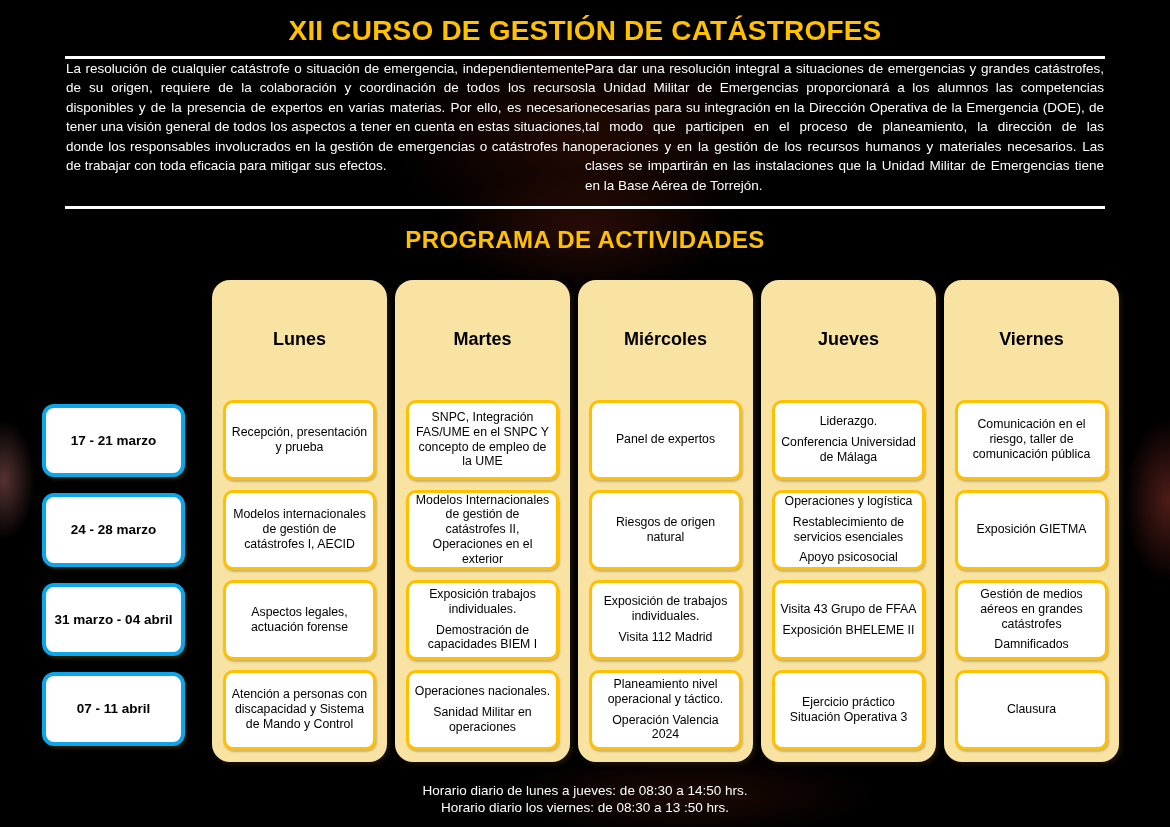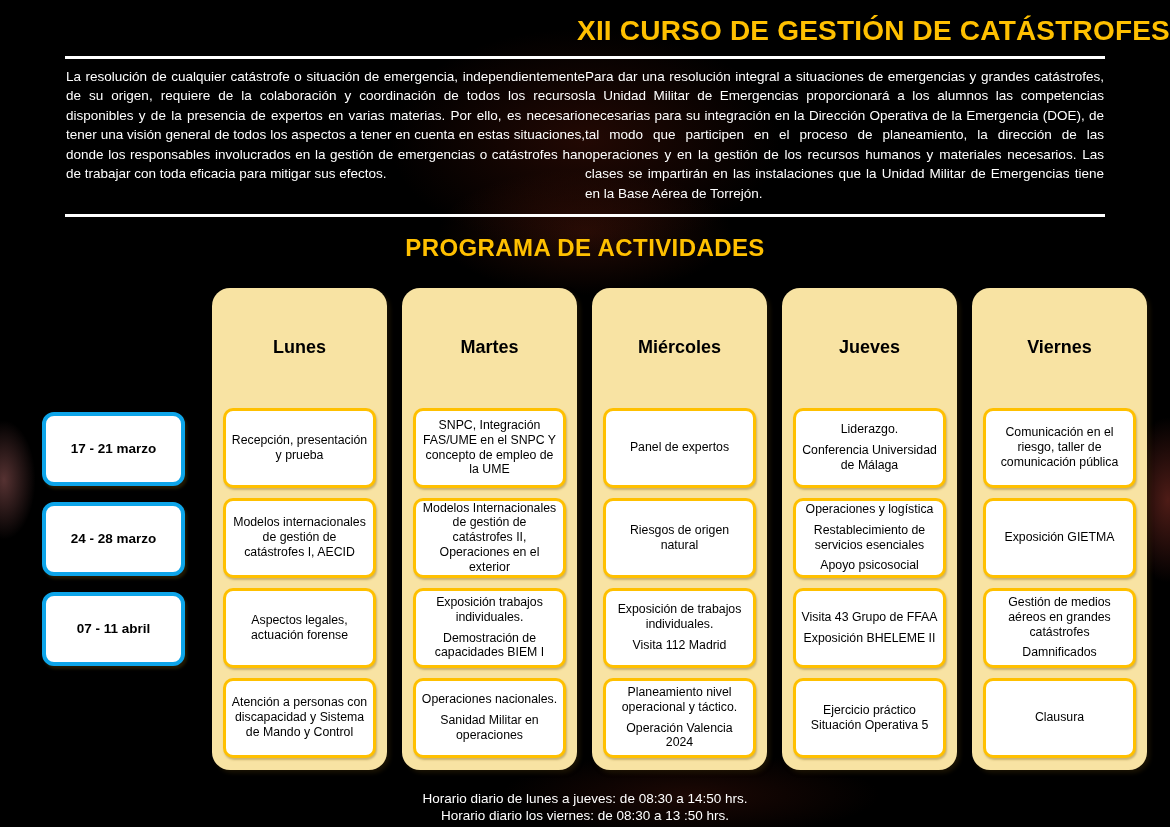--- a/index.html
+++ b/index.html
@@ -9,40 +9,40 @@
     background:
       radial-gradient(ellipse 280px 160px at 585px 140px, rgba(99,25,10,0.35), rgba(0,0,0,0) 70%),
       radial-gradient(ellipse 210px 90px at 585px 232px, rgba(120,35,15,0.30), rgba(0,0,0,0) 70%),
       radial-gradient(ellipse 45px 85px at 4px 480px, rgba(190,110,110,0.45), rgba(0,0,0,0) 70%),
       radial-gradient(ellipse 60px 115px at 1168px 500px, rgba(155,55,45,0.50), rgba(0,0,0,0) 72%),
       radial-gradient(ellipse 270px 60px at 690px 795px, rgba(70,20,10,0.40), rgba(0,0,0,0) 70%),
       #000;
     color:#fff;
   }
   .title{
-    margin:14px 0 0;text-align:right;color:#FFC000;
+    margin:14px 0 0;text-align:center;color:#FFC000;
     font-size:28px;font-weight:bold;letter-spacing:0.2px;line-height:1.2;
   }
   .divider{width:1040px;height:3px;background:#fff;margin:8px auto 0;}
-  .intro{display:flex;padding:0 66px;margin-top:8px;}
+  .intro{display:flex;padding:0 66px;margin-top:0;}
   .intro-col{flex:1;margin:0;font-size:13.5px;line-height:1.45;text-align:justify;color:#fff;}
   .divider2{width:1040px;height:3px;background:#fff;margin:10px auto 0;}
   .section-heading{
     text-align:center;color:#FFC000;font-size:24px;font-weight:bold;
     margin:17px 0 0;letter-spacing:0.4px;
   }
   .schedule{display:flex;padding-left:42px;margin-top:26px;height:482px;}
   .dates-col{width:143px;margin-top:124px;margin-right:27px;flex-shrink:0;display:flex;flex-direction:column;}
   .date-box{
     height:74px;box-sizing:border-box;background:#fff;border:4px solid #0ea5e9;border-radius:12px;
     display:flex;align-items:center;justify-content:center;color:#000;font-weight:bold;
     font-size:13.5px;margin-bottom:16px;white-space:nowrap;
     box-shadow:2px 3px 3px rgba(60,45,5,0.55);
   }
-  .days-wrap{display:flex;gap:15px;}
+  .days-wrap{display:flex;gap:8px;}
   .day-col{
     width:175px;background:#F8E3A3;border-radius:18px;padding:0 11px 12px;
     box-sizing:border-box;display:flex;flex-direction:column;flex-shrink:0;
     box-shadow:3px 3px 4px rgba(50,35,5,0.5);
   }
   .day-title{
     height:120px;display:flex;align-items:center;justify-content:center;
     color:#000;font-weight:bold;font-size:18px;
   }
   .cell{
@@ -68,20 +68,21 @@
     <p class="intro-col">Para dar una resolución integral a situaciones de emergencias y grandes catástrofes, la Unidad Militar de Emergencias proporcionará a los alumnos las competencias necesarias para su integración en la Dirección Operativa de la Emergencia (DOE), de tal modo que participen en el proceso de planeamiento, la dirección de las operaciones y en la gestión de los recursos humanos y materiales necesarios. Las clases se impartirán en las instalaciones que la Unidad Militar de Emergencias tiene en la Base Aérea de Torrejón.</p>
   </div>
   <div class="divider2"></div>
 
   <h2 class="section-heading">PROGRAMA DE ACTIVIDADES</h2>
 
   <div class="schedule">
     <div class="dates-col" id="dates-col">
         <div class="date-box">17 - 21 marzo</div>
         <div class="date-box">24 - 28 marzo</div>
+        <div class="date-box">31 marzo - 04 abril</div>
         <div class="date-box">07 - 11 abril</div>
       </div>
     <div class="days-wrap" id="days-wrap">
         <div class="day-col">
           <div class="day-title">Lunes</div>
           <div class="cell">
             <p>Recepción, presentación y prueba</p>
           </div>
           <div class="cell">
             <p>Modelos internacionales de gestión de catástrofes I, AECID</p>
@@ -136,21 +137,21 @@
           <div class="cell">
             <p>Operaciones y logística</p>
             <p>Restablecimiento de servicios esenciales</p>
             <p>Apoyo psicosocial</p>
           </div>
           <div class="cell">
             <p>Visita 43 Grupo de FFAA</p>
             <p>Exposición BHELEME II</p>
           </div>
           <div class="cell">
-            <p>Ejercicio práctico Situación Operativa 5</p>
+            <p>Ejercicio práctico Situación Operativa 3</p>
           </div>
         </div>
         <div class="day-col">
           <div class="day-title">Viernes</div>
           <div class="cell">
             <p>Comunicación en el riesgo, taller de comunicación pública</p>
           </div>
           <div class="cell">
             <p>Exposición GIETMA</p>
           </div>

